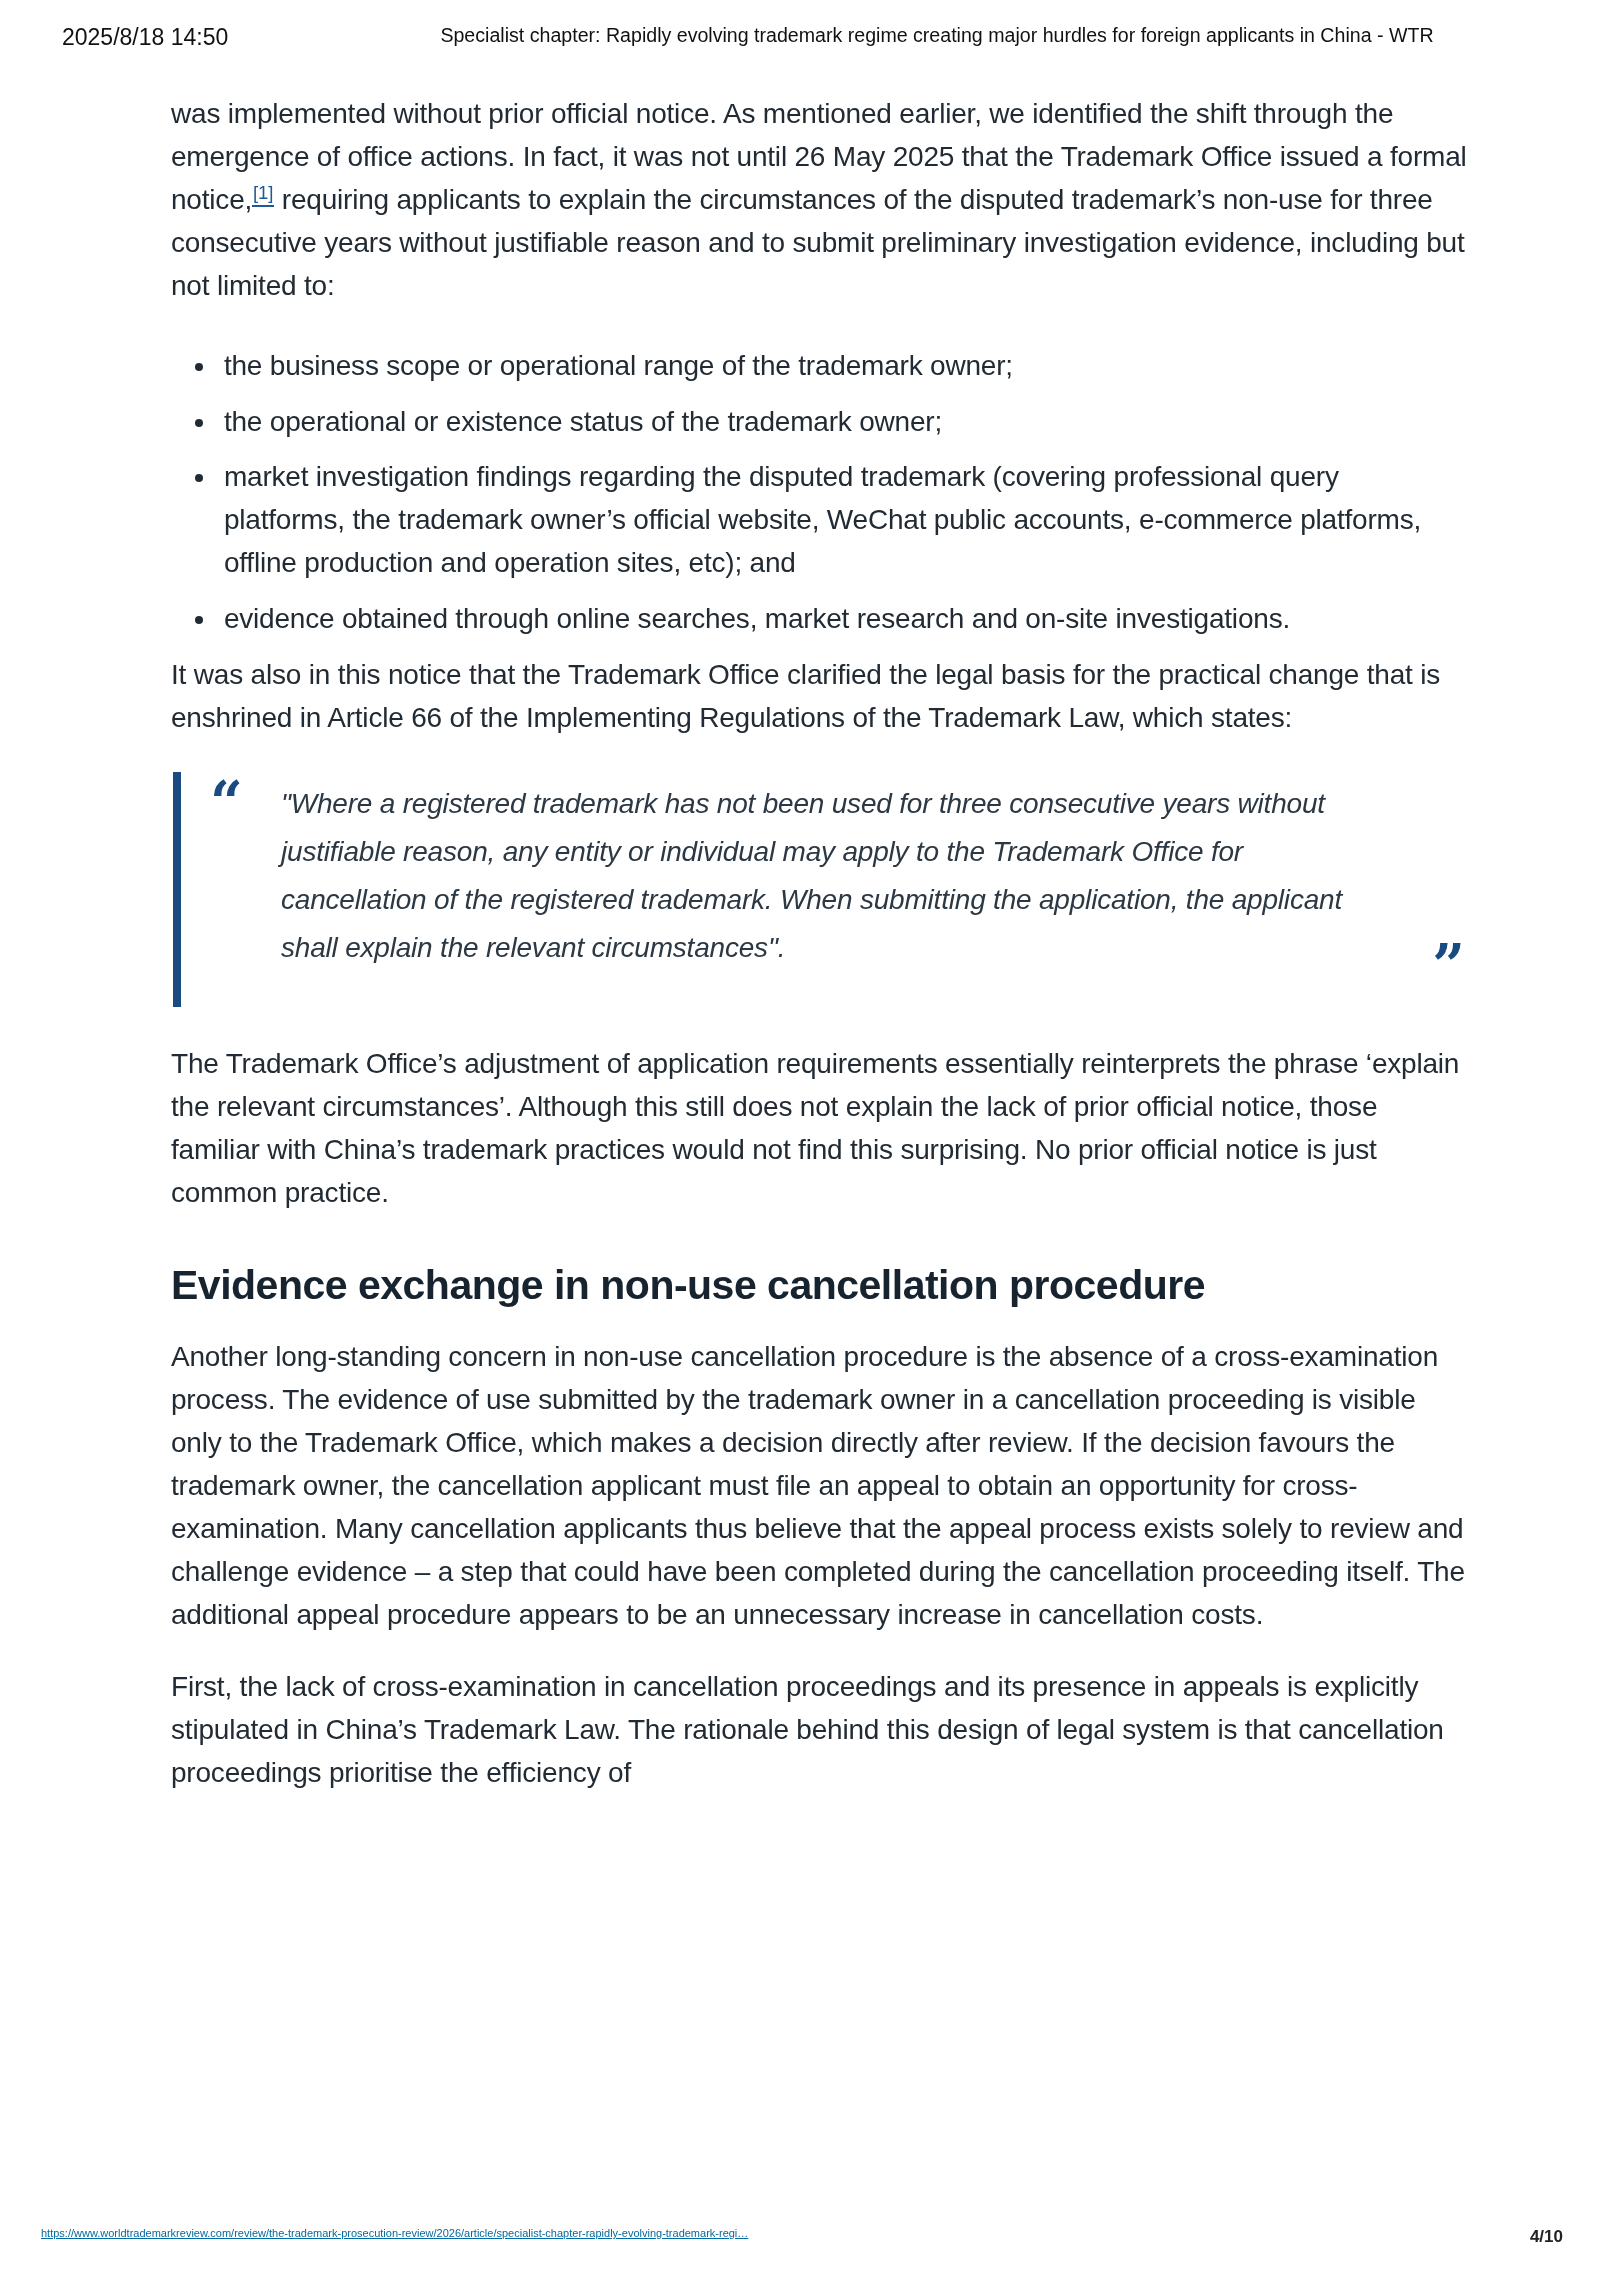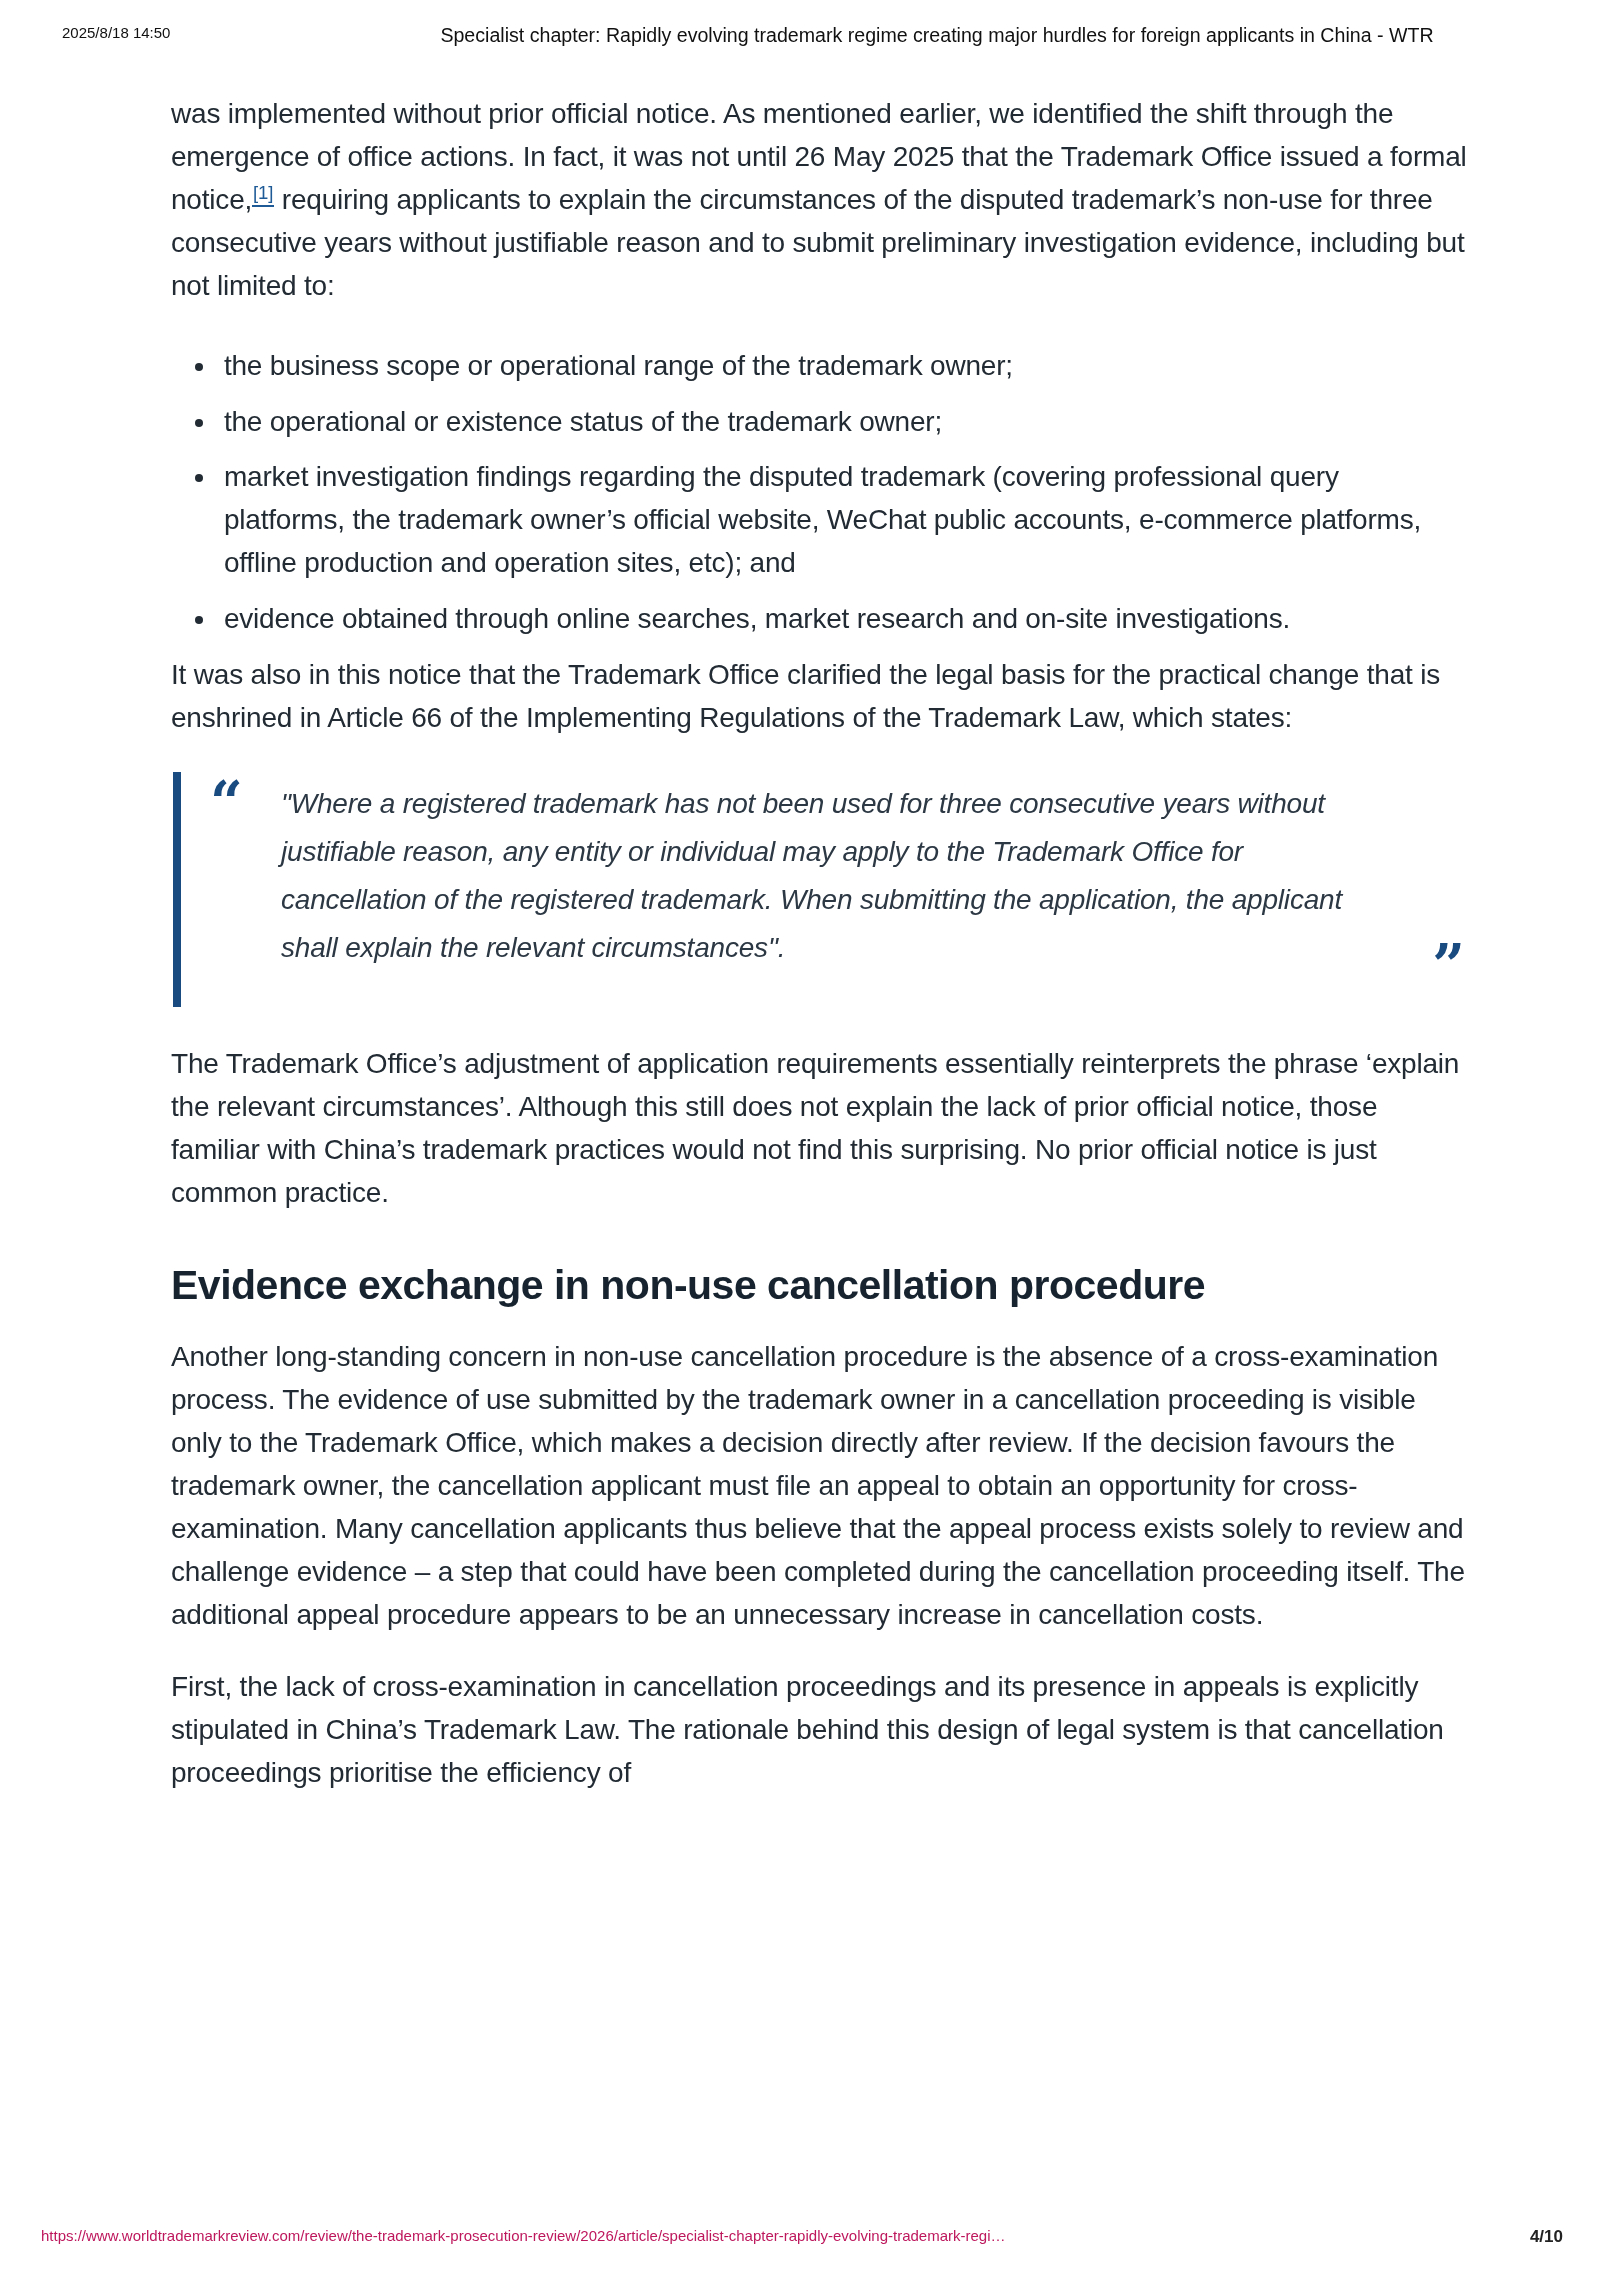--- a/index.html
+++ b/index.html
@@ -11,21 +11,21 @@
     background: #ffffff;
     font-family: "Liberation Sans", sans-serif;
     color: #222b33;
     overflow: hidden;
   }
 
   
   .print-header { position: absolute; top: 23.5px; left: 0; right: 0; height: 29px; }
   .header-date {
     position: absolute; left: 62px; top: 0;
-    font-size: 15px; color: #111111; white-space: nowrap;
+    font-size: 23px; color: #111111; white-space: nowrap;
   }
   .header-title {
     position: absolute; left: 323px; right: 69px; top: 0;
     text-align: center; font-size: 19.6px; color: #111111; white-space: nowrap;
   }
 
   
   .content {
     position: absolute;
     left: 171px; top: 92px;
@@ -91,21 +91,21 @@
     font-weight: bold;
     letter-spacing: -0.5px;
     color: #17242f;
     margin: 47px 0 25.5px 0;
   }
 
   
   .print-footer { position: absolute; left: 0; right: 0; top: 2227px; height: 23.5px; }
   .footer-url {
     position: absolute; left: 41px; top: 0;
-    font-size: 15px; color: #be185d; white-space: nowrap;
+    font-size: 11px; color: #0369a1; white-space: nowrap; text-decoration: underline;
   }
   .footer-page {
     position: absolute; right: 57px; top: 0;
     font-size: 17px; color: #222222; white-space: nowrap; font-weight: bold;
   }
 </style>
 </head>
 <body>
 
 <header class="print-header">

